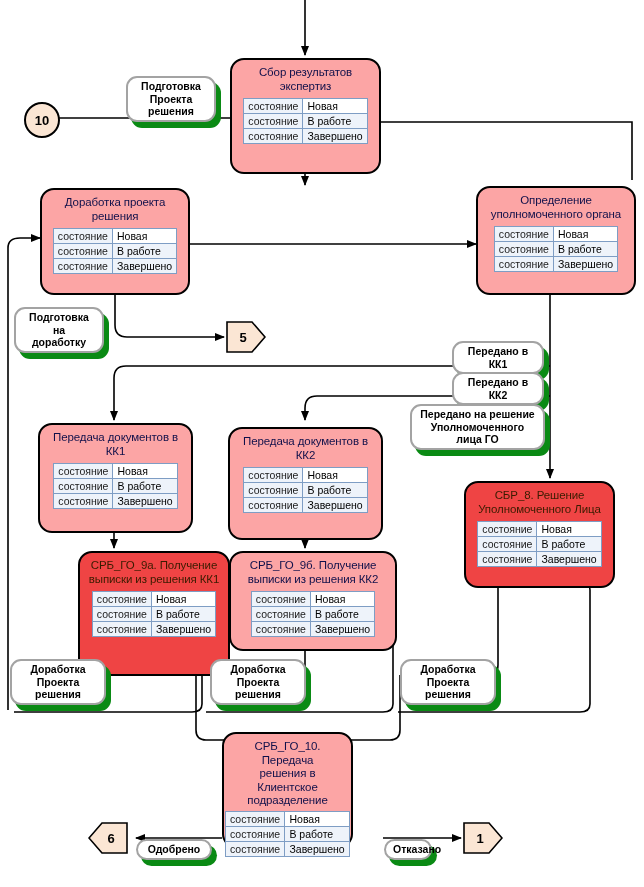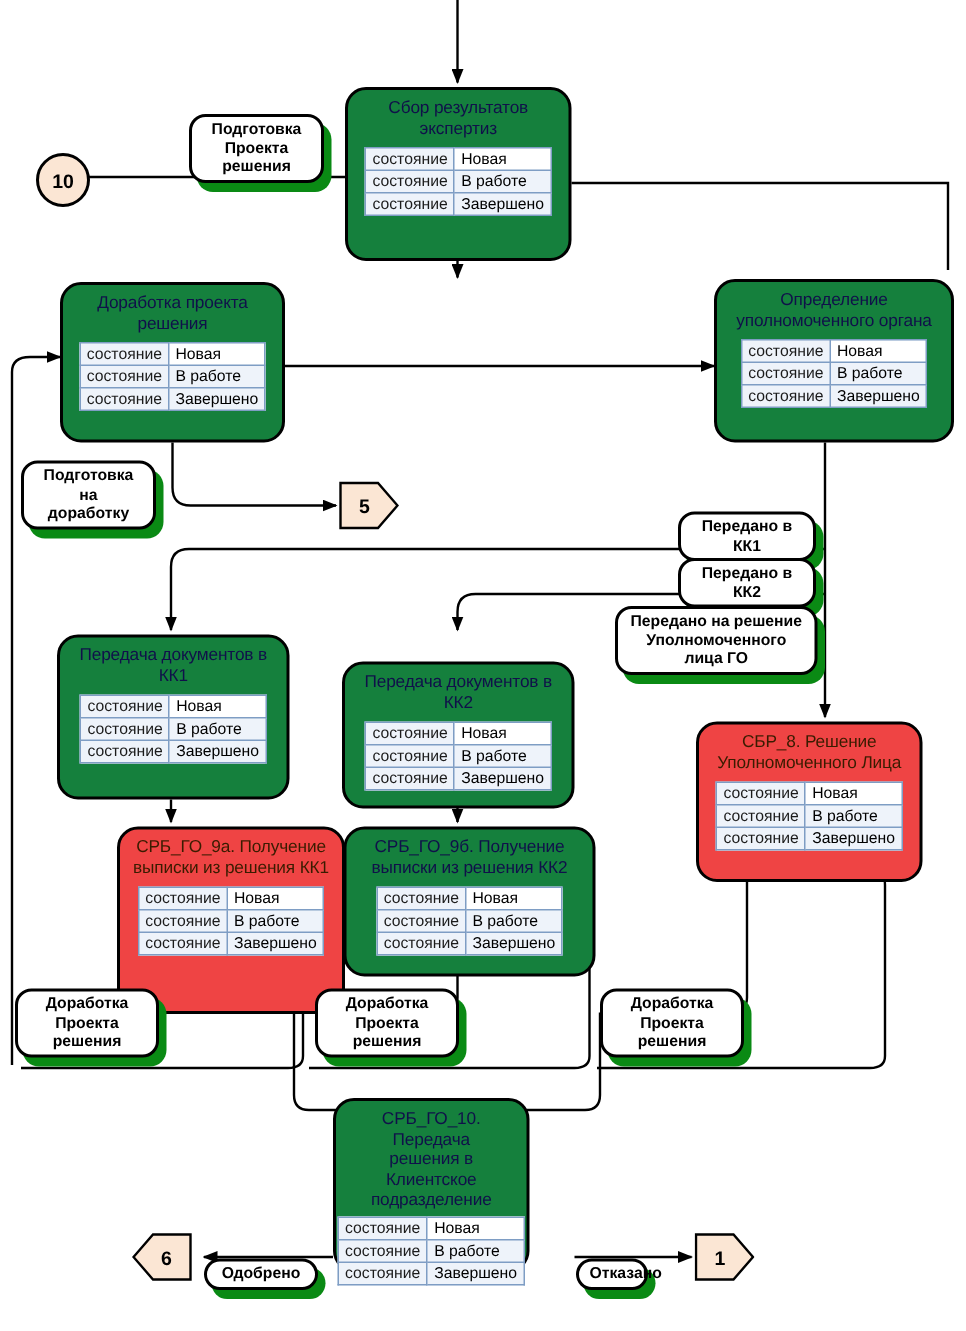--- a/index.html
+++ b/index.html
@@ -8,38 +8,38 @@
        -webkit-font-smoothing:antialiased;}
 
   #canvas{position:absolute;left:0;top:0;width:644px;height:887px;}
 
   svg.wires{position:absolute;left:0;top:0;width:644px;height:887px;
             pointer-events:none;}
 
   
   .node{position:absolute;box-sizing:border-box;
         border:2px solid #000;border-radius:14px;
-        background:#15803d;}
+        background:#fca5a5;}
   .node.orange{background:#ef4444;margin-left:40px;}
   .node .ttl{position:relative;text-align:center;color:#10104a;
              font-size:11.5px;line-height:13.5px;padding:6px 5px 0 5px;
              letter-spacing:-0.1px;}
   .node.orange .ttl{color:#3a1c00;}
   .node .states{margin:5px auto 0 auto;border:1px solid #7e9dc4;
                 border-collapse:collapse;background:#eef3fa;}
   .node .states td{border:1px solid #7e9dc4;font-size:10.5px;
                    color:#000;padding:0 4px;height:14px;line-height:14px;
                    white-space:nowrap;background:#eef3fa;}
   .node .states td.k{color:#1b1b1b;}
   .node .states td.v{text-align:left;}
   .node .states tr:first-child td.v{background:#ffffff;}
 
   
   .pill{position:absolute;box-sizing:border-box;}
-  .pill .body{position:relative;z-index:2;border:2px solid #000000;
+  .pill .body{position:relative;z-index:2;border:2px solid #a3a3a3;
               border-radius:11px;background:#fff;text-align:center;
               color:#000;font-size:10.5px;line-height:12.5px;
               padding:2px 7px;font-weight:bold;}
   .pill .shadow{position:absolute;left:5px;top:6px;right:-5px;bottom:-6px;
                 background:#0a8a14;border-radius:11px;z-index:1;}
 
   
   .conn{position:absolute;width:40px;height:34px;}
   .conn .sh{position:absolute;inset:0;}
   .conn .num{position:absolute;inset:0;display:flex;align-items:center;
@@ -194,21 +194,21 @@
         <td class="v">В работе</td>
       </tr>
       <tr>
         <td class="k">состояние</td>
         <td class="v">Завершено</td>
       </tr>
     </tbody>
       </table>
   </div>
 
-  <div class="node" style="left:228px;top:441px;width:155px;height:98px;">
+  <div class="node" style="left:228px;top:427px;width:155px;height:113px;">
     <div class="ttl">
       <div>Передача документов в КК2</div>
     </div>
     <table class="states" style="width:118px;">
       <tbody>
           <tr>
         <td class="k">состояние</td>
         <td class="v">Новая</td>
       </tr>
       <tr>

